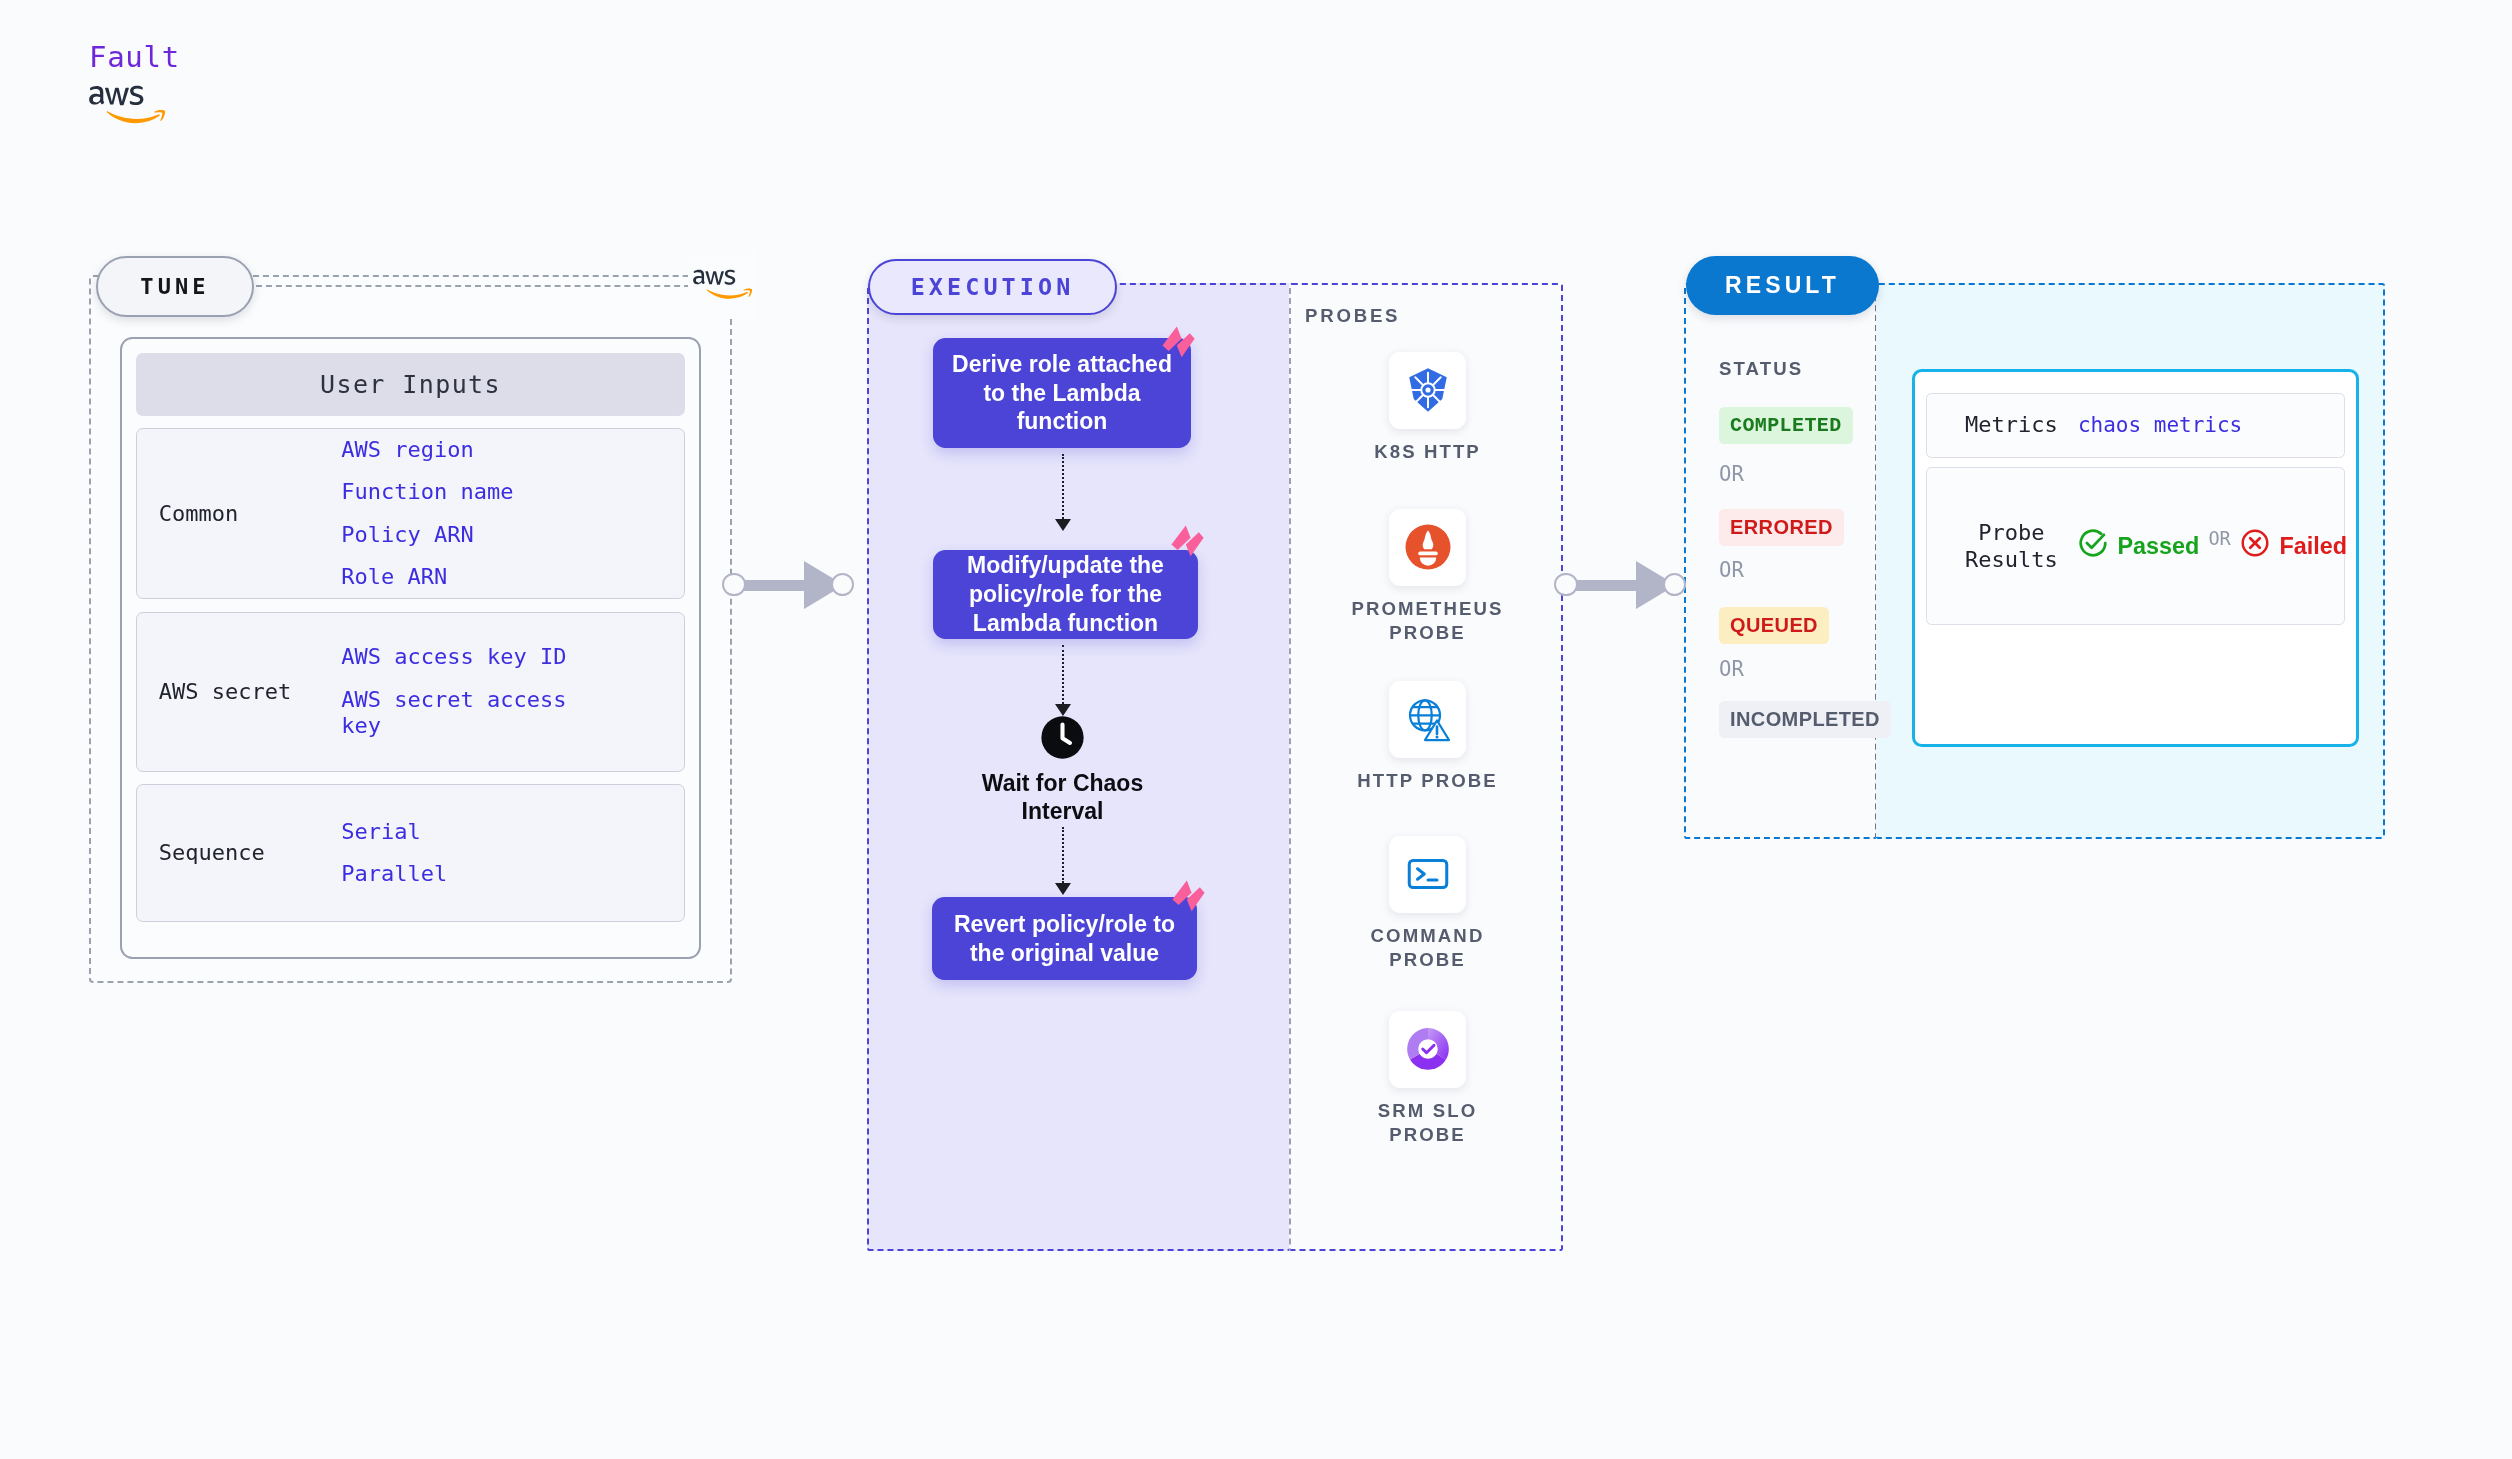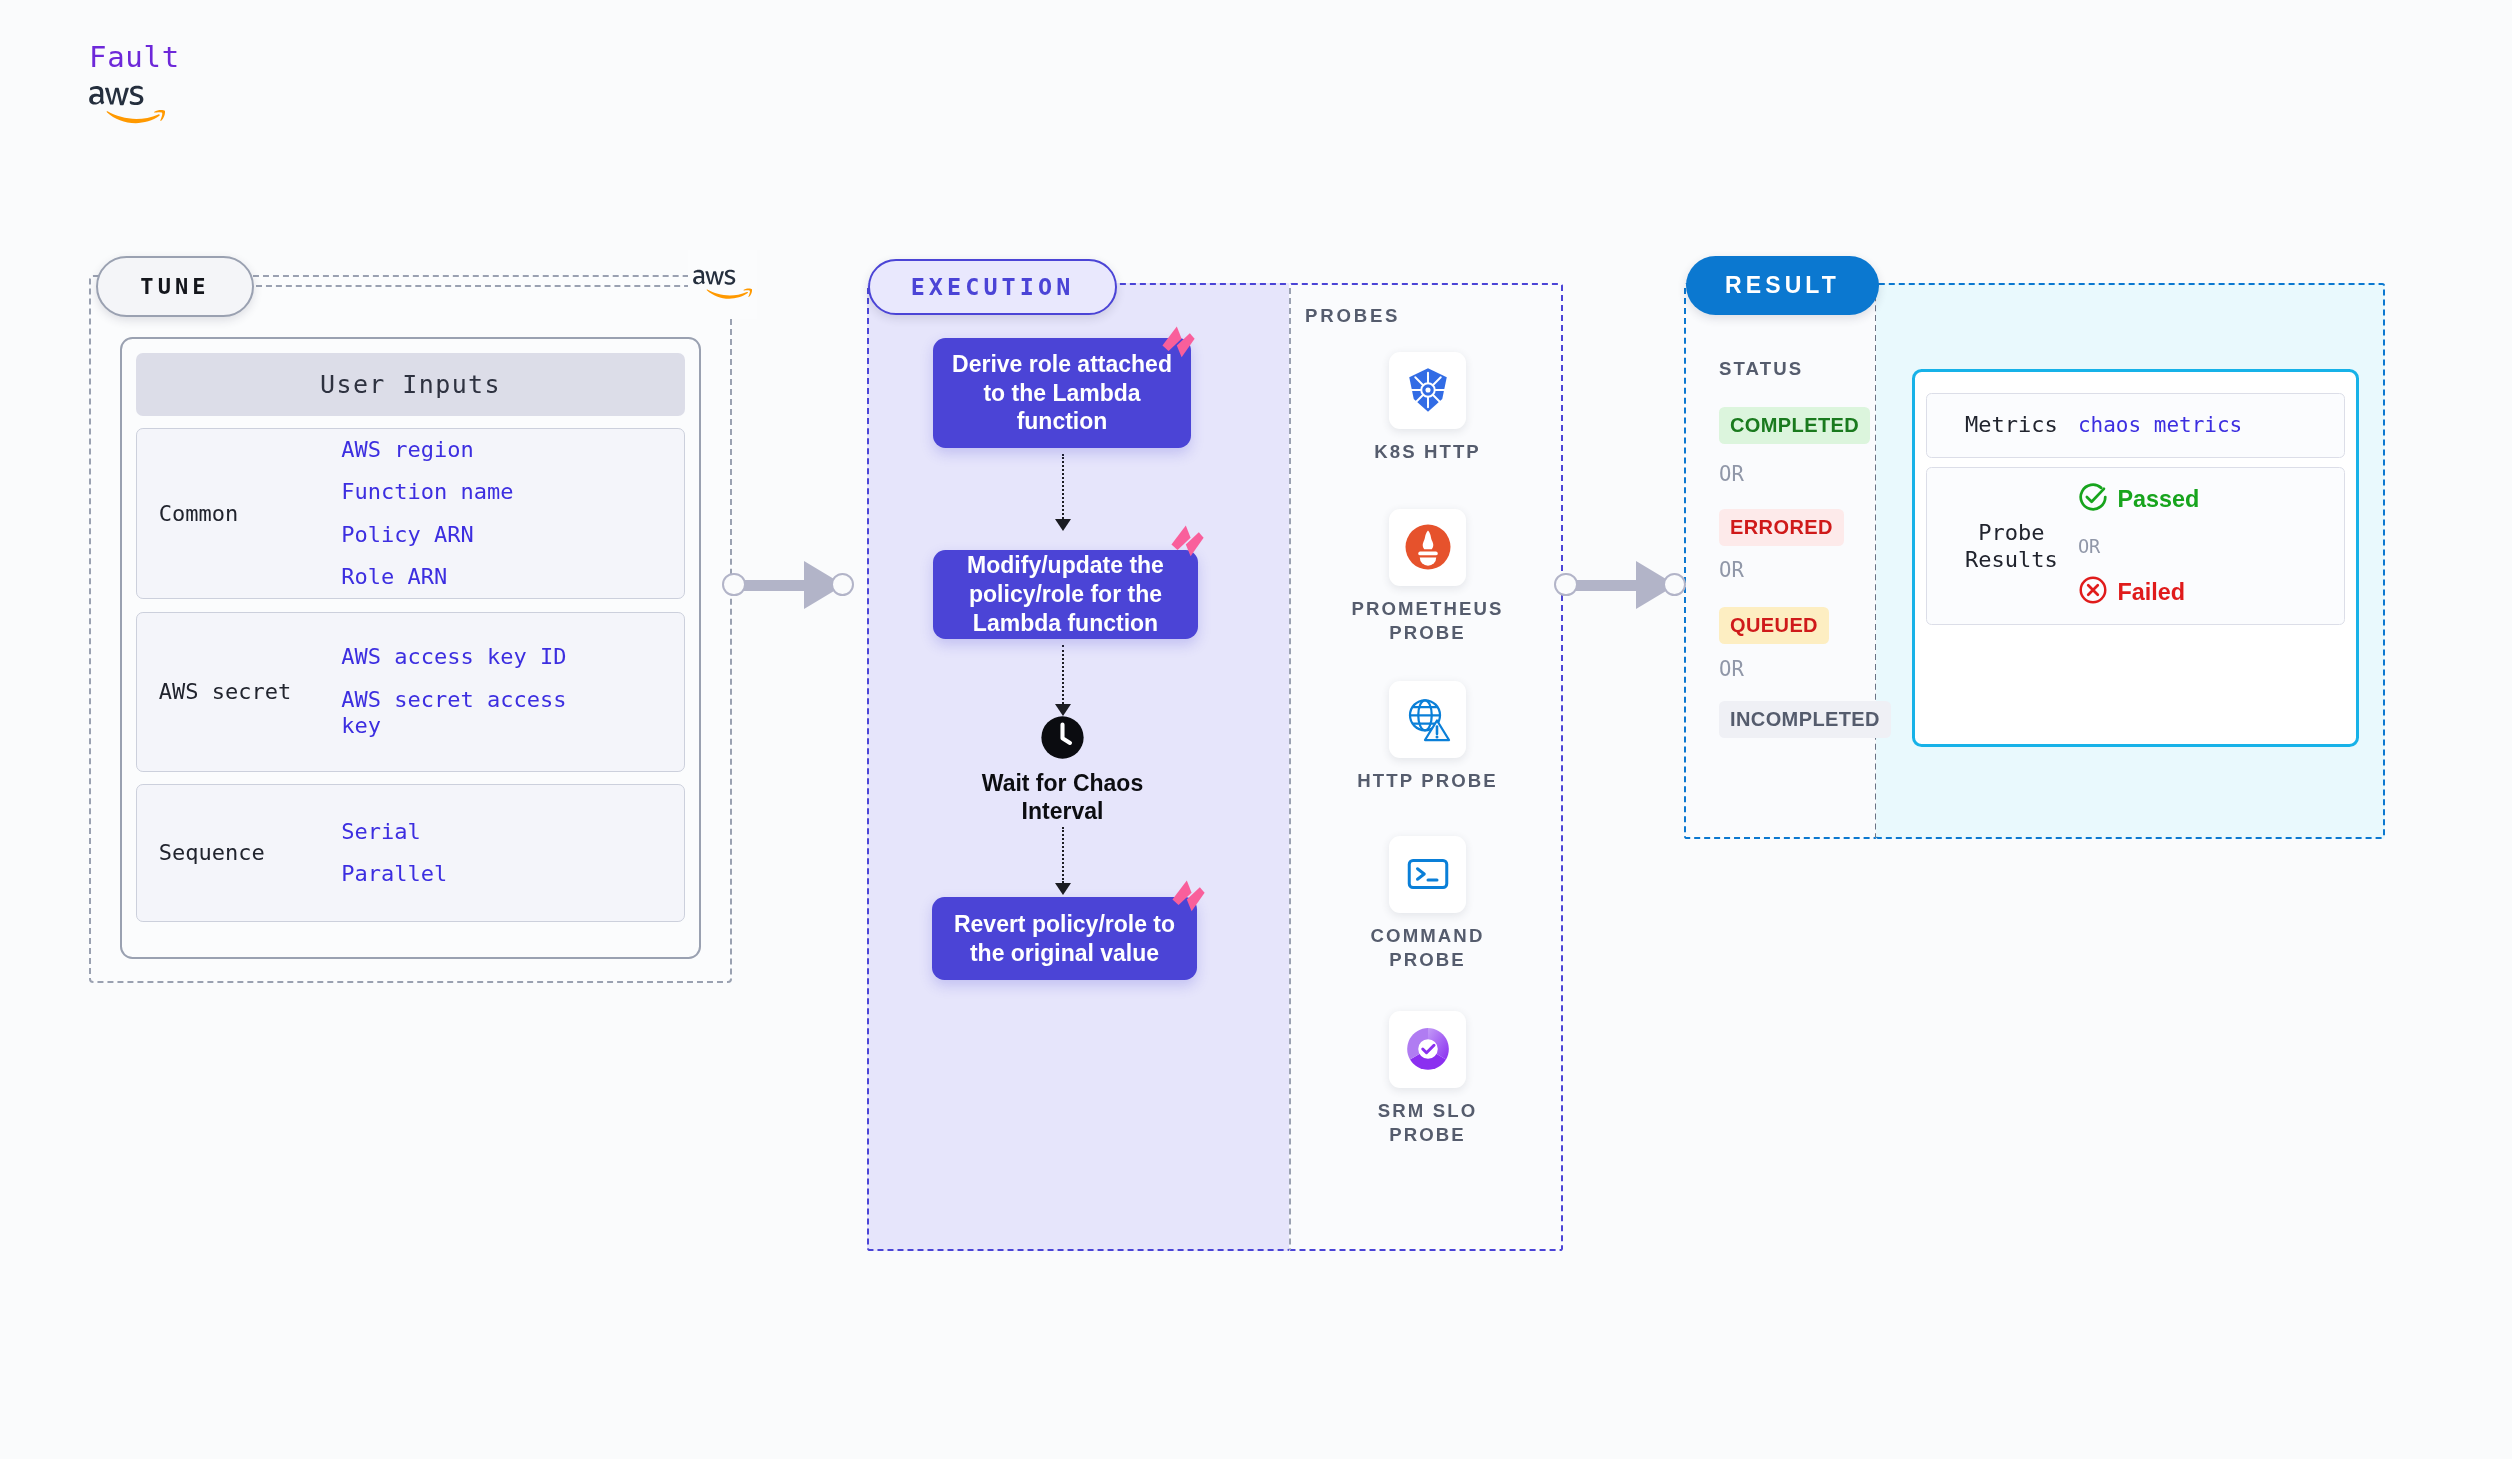--- a/index.html
+++ b/index.html
@@ -302,21 +302,21 @@
     font-size: 18.6px; font-weight: bold;
     letter-spacing: 2.1px; color: #555c6d;
   }
   .badge {
     position: absolute; left: 1719px;
     border-radius: 5.5px;
     font-size: 20px; font-weight: bold;
     padding: 6.9px 11px;
     letter-spacing: 0.4px;
   }
-  .b-completed   { top: 407px; background: #dcf5dd; color: #1a7a1e; }
+  .b-completed   { top: 407px; background: #dcf5dd; color: #1a7a1e; font-family: Liberation Mono, monospace; }
   .b-errored     { top: 509px; background: #fdeaea; color: #cf1a1a; }
   .b-queued      { top: 607px; background: #fdeec2; color: #cf1a1a; }
   .b-incompleted { top: 701px; background: #eff0f5; color: #555c6d; }
   .or-txt {
     position: absolute; left: 1719px;
     font-size: 20.6px; color: #9097a8;
     font-family: "DejaVu Sans Mono", monospace;
   }
   .or1 { top: 462px; }
   .or2 { top: 558px; }
@@ -355,21 +355,21 @@
     line-height: 1.25;
     flex: 0 0 auto;
     text-align: center;
   }
   .metrics-row { height: 65px; }
   .metrics-val {
     font-family: "DejaVu Sans Mono", monospace;
     font-size: 21px; color: #3c2ee0;
   }
   .probe-row { height: 158px; }
-  .probe-res { display: flex; flex-direction: column; gap: 18px; }
+  .probe-res { display: flex; flex-direction: row; gap: 9px; }
   .res-line { display: flex; align-items: center; gap: 9.6px; font-size: 23.4px; font-weight: bold; }
   .res-pass { color: #17a41d; }
   .res-fail { color: #e01b1b; }
   .res-line svg { width: 30px; height: 30px; }
   .res-or {
     font-family: "DejaVu Sans Mono", monospace;
     font-size: 18.6px; color: #9097a8;
   }
 </style>
 </head>

